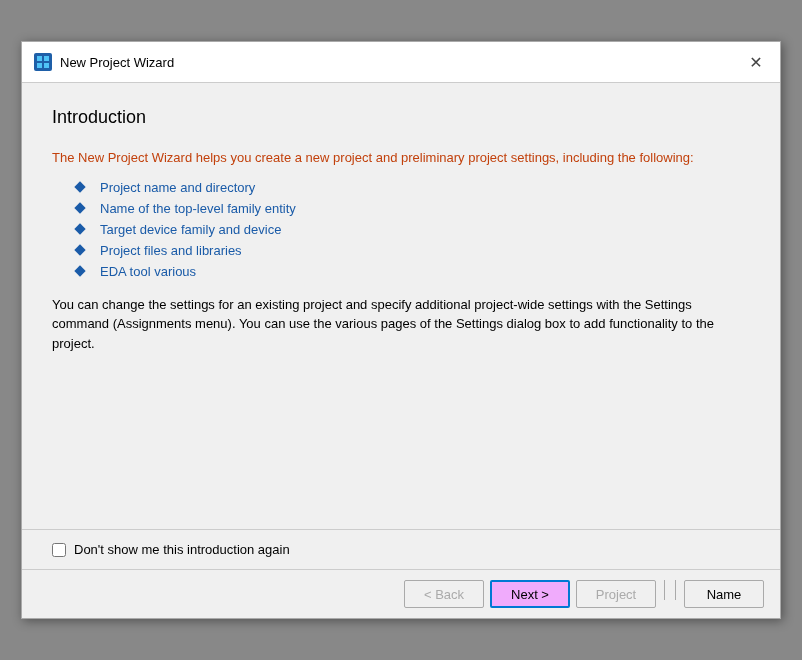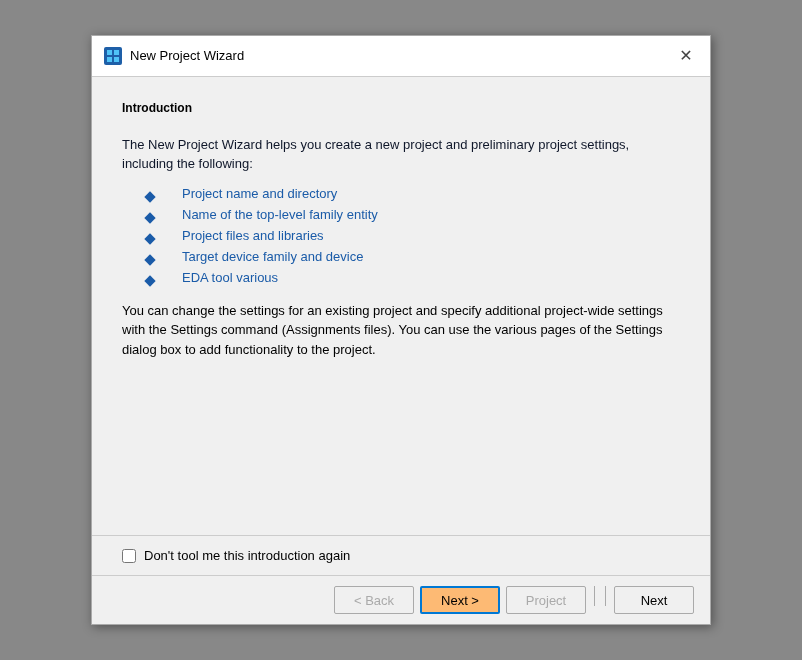--- a/index.html
+++ b/index.html
@@ -13,21 +13,21 @@
       display: flex;
       align-items: center;
       justify-content: center;
       width: 802px;
       height: 660px;
       font-family: 'Segoe UI', Arial, sans-serif;
       font-size: 13px;
     }
 
     .dialog {
-      width: 620px;
+      width: 760px;
       background: #f0f0f0;
       border: 1px solid #aaa;
       box-shadow: 2px 2px 10px rgba(0,0,0,0.4);
       display: flex;
       flex-direction: column;
     }
 
     .title-bar {
       background: #ffffff;
       display: flex;
@@ -78,42 +78,42 @@
       color: #444;
       border-radius: 2px;
     }
 
     .dialog-content {
       padding: 24px 30px 16px 30px;
       flex: 1;
     }
 
     .page-title {
-      font-size: 12px;
-      font-weight: 700;
+      font-size: 18px;
+      font-weight: 400;
       color: #000;
       margin-bottom: 20px;
     }
 
     .intro-text {
-      color: #0f172a;
+      color: #c2410c;
       line-height: 1.5;
       margin-bottom: 12px;
     }
 
     .bullet-list {
       list-style: none;
       margin: 0 0 16px 0;
       padding: 0;
     }
 
     .bullet-list li {
       display: flex;
-      align-items: flex-end;
-      gap: 28px;
+      align-items: center;
+      gap: 16px;
       margin-bottom: 6px;
       color: #1a5ba8;
     }
 
     .bullet-diamond {
       width: 8px;
       height: 8px;
       background: #1a5ba8;
       transform: rotate(45deg);
       flex-shrink: 0;
@@ -170,21 +170,21 @@
       font-size: 13px;
       font-family: 'Segoe UI', Arial, sans-serif;
       cursor: pointer;
       border-radius: 2px;
       border: 1px solid #aaa;
       background: #f0f0f0;
       color: #000;
     }
 
     .btn-primary {
-      background: #fdba74;
+      background: #f0abfc;
       border: 2px solid #0078d4;
       color: #000;
       font-weight: 400;
     }
 
     .btn:disabled {
       color: #aaa;
       cursor: default;
     }
 
@@ -223,44 +223,44 @@
     <li>
           <div class="bullet-diamond"></div>
           <span class="bullet-text">Project name and directory</span>
         </li>
         <li>
           <div class="bullet-diamond"></div>
           <span class="bullet-text">Name of the top-level family entity</span>
         </li>
         <li>
           <div class="bullet-diamond"></div>
+          <span class="bullet-text">Target device family and device</span>
+        </li>
+        <li>
+          <div class="bullet-diamond"></div>
           <span class="bullet-text">Project files and libraries</span>
         </li>
         <li>
           <div class="bullet-diamond"></div>
-          <span class="bullet-text">Target device family and device</span>
-        </li>
-        <li>
-          <div class="bullet-diamond"></div>
           <span class="bullet-text">EDA tool various</span>
         </li>
       </ul>
 
-    <p class="footer-text">You can change the settings for an existing project and specify additional project-wide settings with the Settings command (Assignments files). You can use the various pages of the Settings dialog box to add functionality to the project.</p>
+    <p class="footer-text">You can change the settings for an existing project and specify additional project-wide settings with the Settings command (Assignments menu). You can use the various pages of the Settings dialog box to add functionality to the project.</p>
 
     <div class="spacer"></div>
   </div>
 
   <div class="checkbox-row">
     <input type="checkbox" id="dont-show" style="">
-    <label class="checkbox-label" for="dont-show">Don't tool me this introduction again</label>
+    <label class="checkbox-label" for="dont-show">Don't show me this introduction again</label>
   </div>
 
   <div class="button-bar">
     <button class="btn" disabled="">&lt; Back</button>
     <button class="btn btn-primary">Next &gt;</button>
     <button class="btn" disabled="">Project</button>
     <div class="btn-separator"></div>
     <div class="btn-separator"></div>
-    <button class="btn">Next</button>
+    <button class="btn">Name</button>
   </div>
 
 </div>
 
 </body></html>

